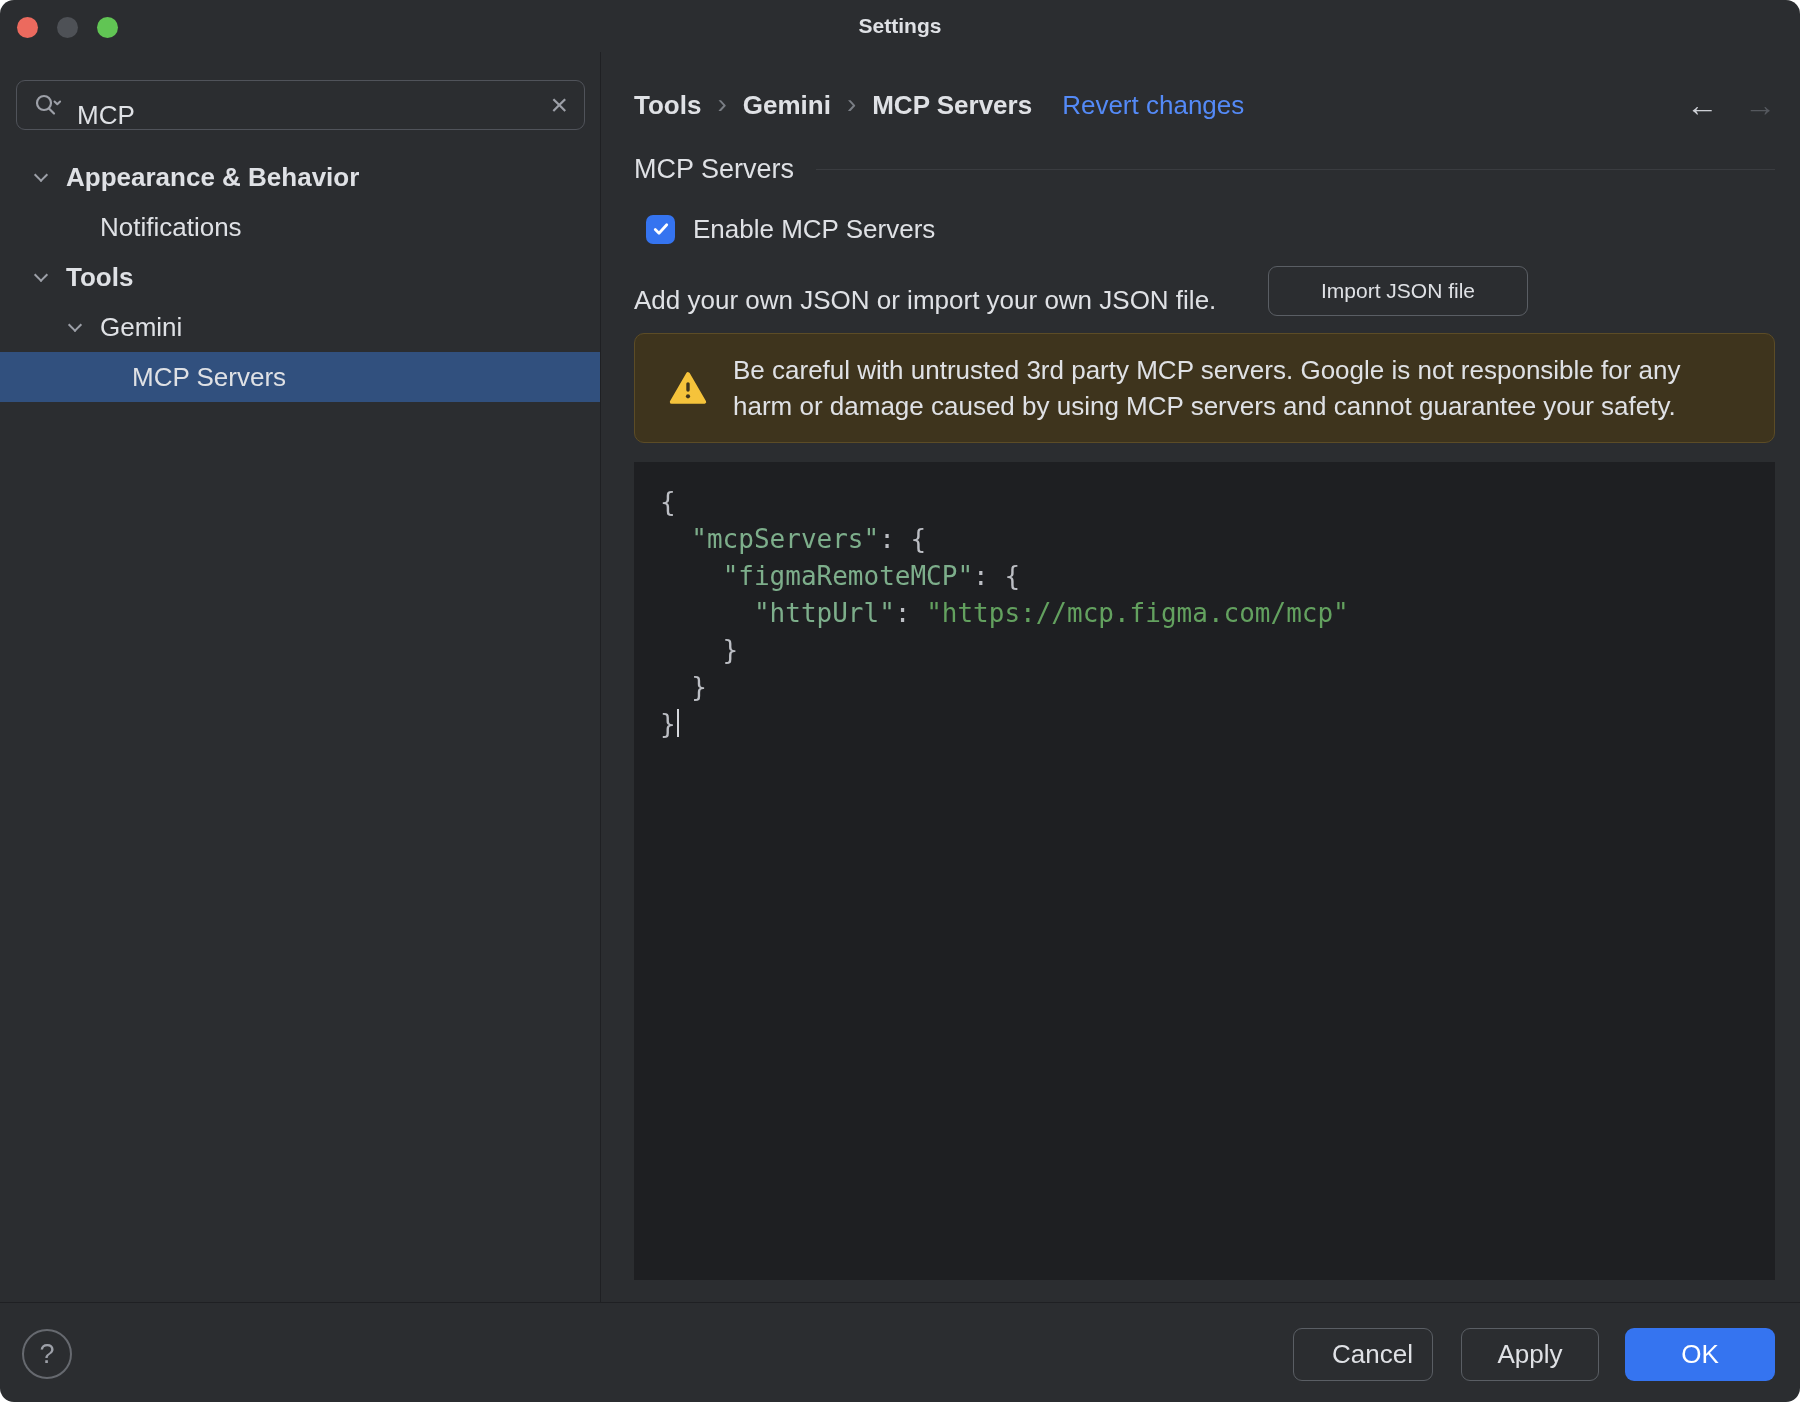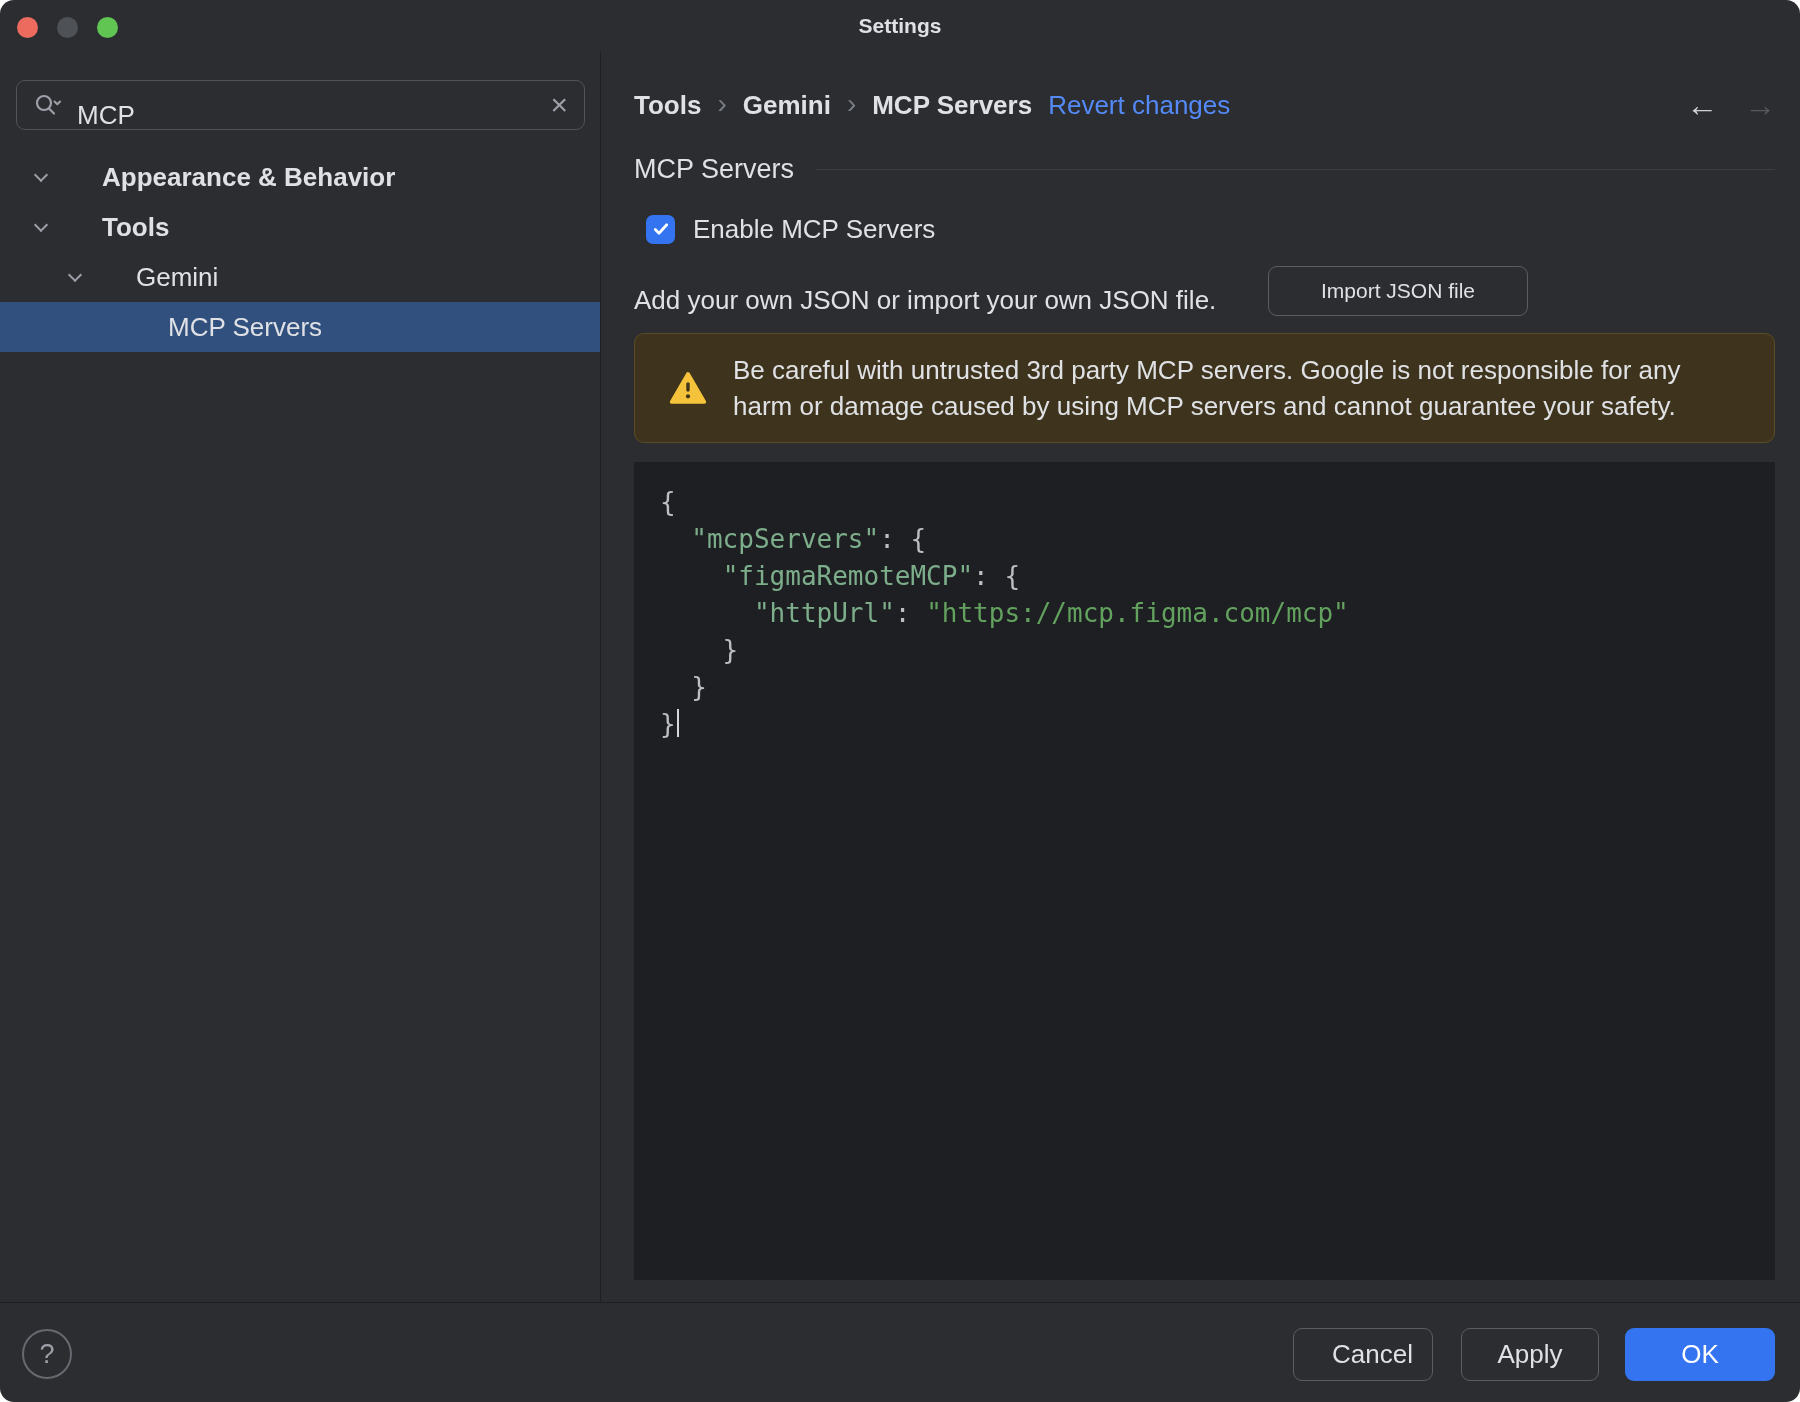--- a/index.html
+++ b/index.html
@@ -26,40 +26,40 @@
   .sidebar { position:absolute; top:52px; left:0; width:601px; height:1250px;
     border-right:1px solid var(--divider,#1F2023); }
   .search-box { position:absolute; left:16px; top:28px; width:569px; height:50px;
     border:1px solid #50535A; border-radius:9px;
     display:flex; align-items:center; padding:0 16px; gap:14px; }
   .search-box input { flex:1; background:transparent; border:none; outline:none;
     color:var(--text,#DFE1E5); font-size:26px; font-family:"Liberation Sans",sans-serif;margin-top:20px; }
   .search-clear { color:var(--muted,#9DA0A8); font-size:30px; line-height:1; cursor:pointer; }
 
   .tree { position:absolute; top:100px; left:0; width:600px; }
-  .tree-row { height:50px; display:flex; align-items:center; font-size:26px; cursor:pointer;gap:36px; }
+  .tree-row { height:50px; display:flex; align-items:center; font-size:26px; cursor:pointer; }
   .tree-row.bold { font-weight:700; }
   .tree-row.level0 { padding-left:36px; }
   .tree-row.level1 { padding-left:70px; }
   .tree-row.level2 { padding-left:102px; }
   .tree-row.selected { background:var(--selection-blue,#31507E); }
   .slot { width:30px; display:flex; align-items:center; flex:0 0 30px; }
   .chev { width:10px; height:10px;
     border-right:2.5px solid var(--muted,#9DA0A8);
     border-bottom:2.5px solid var(--muted,#9DA0A8);
     transform:rotate(45deg); margin-top:-5px; }
 
   
   .main { position:absolute; left:601px; top:52px; width:1199px; height:1250px; }
 
   .crumbs { position:absolute; left:33px; right:24px; top:30px; height:46px;
     display:flex; align-items:center; gap:16px; }
   .crumb { font-size:26px; font-weight:700; color:var(--text,#DFE1E5); cursor:pointer; }
   .crumb-sep { font-size:28px; color:#7A7E85; margin-top:-3px; }
-  .revert-link { font-size:26px; color:var(--link-blue,#548AF7); cursor:pointer; }
+  .revert-link { font-size:26px; color:var(--link-blue,#548AF7); margin-left:14px; cursor:pointer; }
   .nav-arrows { margin-left:auto; display:flex; gap:26px; align-items:center; }
   .nav-back { font-size:32px; color:#CED0D6; cursor:pointer; }
   .nav-fwd { font-size:32px; color:#55585E; cursor:pointer; }
 
   .section-row { position:absolute; left:33px; right:25px; top:98px; height:38px;
     display:flex; align-items:center; gap:22px; }
   .section-title { font-size:27px; color:var(--text,#DFE1E5); white-space:nowrap; }
   .section-line { flex:1; height:1px; background:#3A3C40; }
 
   .check-row { position:absolute; left:45px; top:160px; height:34px;
@@ -132,20 +132,24 @@
       <input value="MCP" style="">
       <span class="search-clear">×</span>
     </div>
     <div class="tree">
         <div class="tree-row level0 bold">
           <span class="slot">
             <span class="chev"></span>
           </span>
           <span>Appearance &amp; Behavior</span>
         </div>
+        <div class="tree-row level1">
+          <span class="slot"></span>
+          <span>Notifications</span>
+        </div>
         <div class="tree-row level0 bold">
           <span class="slot">
             <span class="chev"></span>
           </span>
           <span>Tools</span>
         </div>
         <div class="tree-row level1">
           <span class="slot">
             <span class="chev"></span>
           </span>

